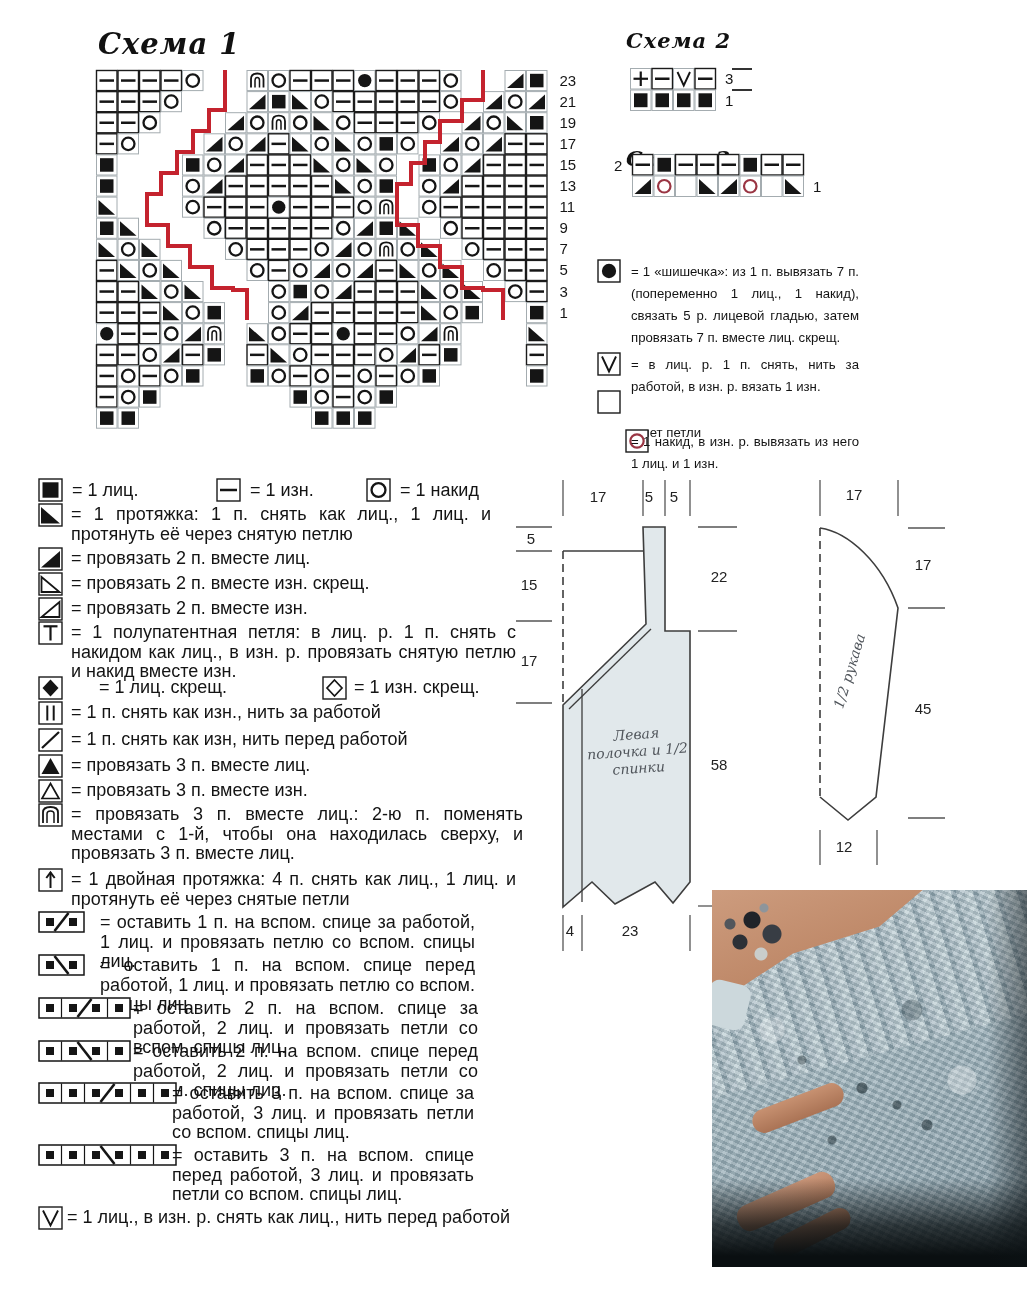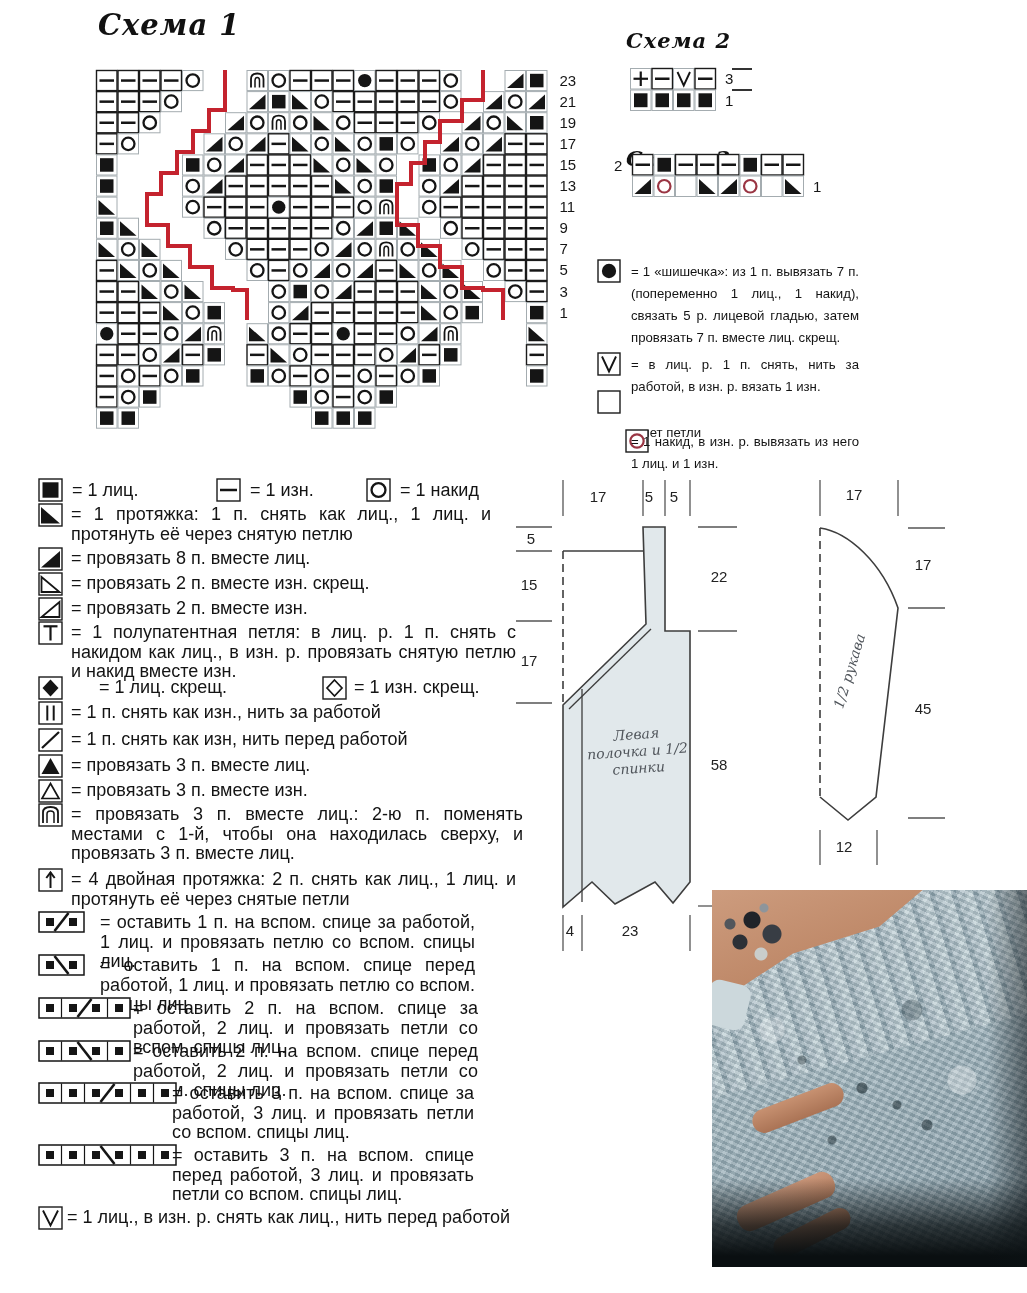--- a/index.html
+++ b/index.html
@@ -51,21 +51,21 @@
   .ph-dark{position:absolute;left:0;top:288px;width:100%;height:89px;
     background:linear-gradient(to bottom,rgba(10,16,18,0) 0,rgba(10,16,18,.75) 48px,#0a0f11 78px);}
   .ph-right{position:absolute;right:0;top:0;width:40px;height:100%;
     background:linear-gradient(to right,rgba(12,18,21,0),rgba(12,18,21,.5));}
 </style>
 </head>
 <body>
 
 <div class="page" id="page">
 
-  <div class="scrH h30" style="left:98px;top:8px;">Схема 1</div>
+  <div class="scrH h30" style="left:98px;top:27px;">Схема 1</div>
   <div class="scrH h25" style="left:626px;top:28px;">Схема 2</div>
   <div class="scrH h25" style="left:626px;top:127px;margin-top:19px;">Схема 3</div>
 
   <svg id="c1" class="abs" style="left:92px;top:60px;" width="486" height="378" viewBox="0 0 486 378">
       <g>
         <g>
           <rect x="4.5" y="10.5" width="20.5" height="20.1" fill="#fff" stroke="#1b1b1b" stroke-width="1.4"></rect>
           <line x1="7.5" y1="20.55" x2="22" y2="20.55" stroke="#151515" stroke-width="2.5"></line>
         </g>
         <g>
@@ -1344,21 +1344,21 @@
         <rect x="1" y="1" width="23" height="22" fill="#fff" stroke="#1b1b1b" stroke-width="1.4"></rect>
         <circle cx="12.5" cy="12" r="6.959999999999999" fill="none" stroke="#151515" stroke-width="2.3"></circle>
       </svg><div class="leg-text" style="left: 34px; top: 3px; width: 130px; text-align: left;">= 1 накид</div></div>
     <div class="leg-item" style="left: 38px; top: 503px;"><svg width="25" height="25">
         <rect x="1" y="1" width="23" height="22" fill="#fff" stroke="#1b1b1b" stroke-width="1.4"></rect>
         <polygon points="3,4 3,20.5 22,20.5" fill="#151515"></polygon>
       </svg><div class="leg-text" style="left: 33px; top: 2px; width: 420px;">= 1 протяжка: 1 п. снять как лиц., 1 лиц. и протянуть её через снятую петлю</div></div>
     <div class="leg-item" style="left: 38px; top: 547px;"><svg width="25" height="25">
         <rect x="1" y="1" width="23" height="22" fill="#fff" stroke="#1b1b1b" stroke-width="1.4"></rect>
         <polygon points="3,20.5 22,20.5 22,4" fill="#151515"></polygon>
-      </svg><div class="leg-text" style="left: 33px; top: 2px; width: 420px;">= провязать 8 п. вместе лиц.</div></div>
+      </svg><div class="leg-text" style="left: 33px; top: 2px; width: 420px;">= провязать 2 п. вместе лиц.</div></div>
     <div class="leg-item" style="left: 38px; top: 572px;"><svg width="25" height="25">
         <rect x="1" y="1" width="23" height="22" fill="#fff" stroke="#1b1b1b" stroke-width="1.4"></rect>
         <polygon points="3.5,5 3.5,20 21.5,20" fill="none" stroke="#151515" stroke-width="1.8"></polygon>
       </svg><div class="leg-text" style="left: 33px; top: 2px; width: 420px;">= провязать 2 п. вместе изн. скрещ.</div></div>
     <div class="leg-item" style="left: 38px; top: 597px;"><svg width="25" height="25">
         <rect x="1" y="1" width="23" height="22" fill="#fff" stroke="#1b1b1b" stroke-width="1.4"></rect>
         <polygon points="3.5,20 21.5,20 21.5,5" fill="none" stroke="#151515" stroke-width="1.8"></polygon>
       </svg><div class="leg-text" style="left: 33px; top: 2px; width: 420px;">= провязать 2 п. вместе изн.</div></div>
     <div class="leg-item" style="left: 38px; top: 621px;"><svg width="25" height="25">
         <rect x="1" y="1" width="23" height="22" fill="#fff" stroke="#1b1b1b" stroke-width="1.4"></rect>
@@ -1391,21 +1391,21 @@
       </svg><div class="leg-text" style="left: 33px; top: 2px; width: 420px;">= провязать 3 п. вместе изн.</div></div>
     <div class="leg-item" style="left: 38px; top: 803px;"><svg width="25" height="25">
         <rect x="1" y="1" width="23" height="22" fill="#fff" stroke="#1b1b1b" stroke-width="1.4"></rect>
         <path d="M 5 20 L 5 9.5 Q 5 4 12.5 4 Q 20 4 20 9.5 L 20 20" fill="none" stroke="#151515" stroke-width="1.8"></path>
         <path d="M 9 20 L 9 11 Q 9 8 12.5 8 Q 16 8 16 11 L 16 20" fill="none" stroke="#151515" stroke-width="1.5"></path>
       </svg><div class="leg-text" style="left: 33px; top: 2px; width: 452px;">= провязать 3 п. вместе лиц.: 2-ю п. поменять местами с 1-й, чтобы она находилась сверху, и провязать 3 п. вместе лиц.</div></div>
     <div class="leg-item" style="left: 38px; top: 868px;"><svg width="25" height="25">
         <rect x="1" y="1" width="23" height="22" fill="#fff" stroke="#1b1b1b" stroke-width="1.4"></rect>
         <line x1="12.5" y1="20" x2="12.5" y2="4.5" stroke="#151515" stroke-width="2"></line>
         <polyline points="8.3,10 12.5,4.5 16.7,10" fill="none" stroke="#151515" stroke-width="2"></polyline>
-      </svg><div class="leg-text" style="left: 33px; top: 2px; width: 445px;">= 4 двойная протяжка: 2 п. снять как лиц., 1 лиц. и протянуть её через снятые петли</div></div>
+      </svg><div class="leg-text" style="left: 33px; top: 2px; width: 445px;">= 1 двойная протяжка: 4 п. снять как лиц., 1 лиц. и протянуть её через снятые петли</div></div>
     <div class="leg-item" style="left: 38px; top: 911px;"><svg width="48" height="23">
         <rect x="1" y="1" width="45" height="20" fill="#fff" stroke="#151515" stroke-width="1.5"></rect>
         <rect x="8" y="7" width="8" height="8" fill="#151515"></rect>
         <rect x="31" y="7" width="8" height="8" fill="#151515"></rect>
         <line x1="16.5" y1="20" x2="30.5" y2="2" stroke="#151515" stroke-width="2.6"></line>
       </svg><div class="leg-text" style="left: 62px; top: 2px; width: 375px;">= оставить 1 п. на вспом. спице за работой, 1 лиц. и провязать петлю со вспом. спицы лиц.</div></div>
     <div class="leg-item" style="left: 38px; top: 954px;"><svg width="48" height="23">
         <rect x="1" y="1" width="45" height="20" fill="#fff" stroke="#151515" stroke-width="1.5"></rect>
         <rect x="8" y="7" width="8" height="8" fill="#151515"></rect>
         <rect x="31" y="7" width="8" height="8" fill="#151515"></rect>

